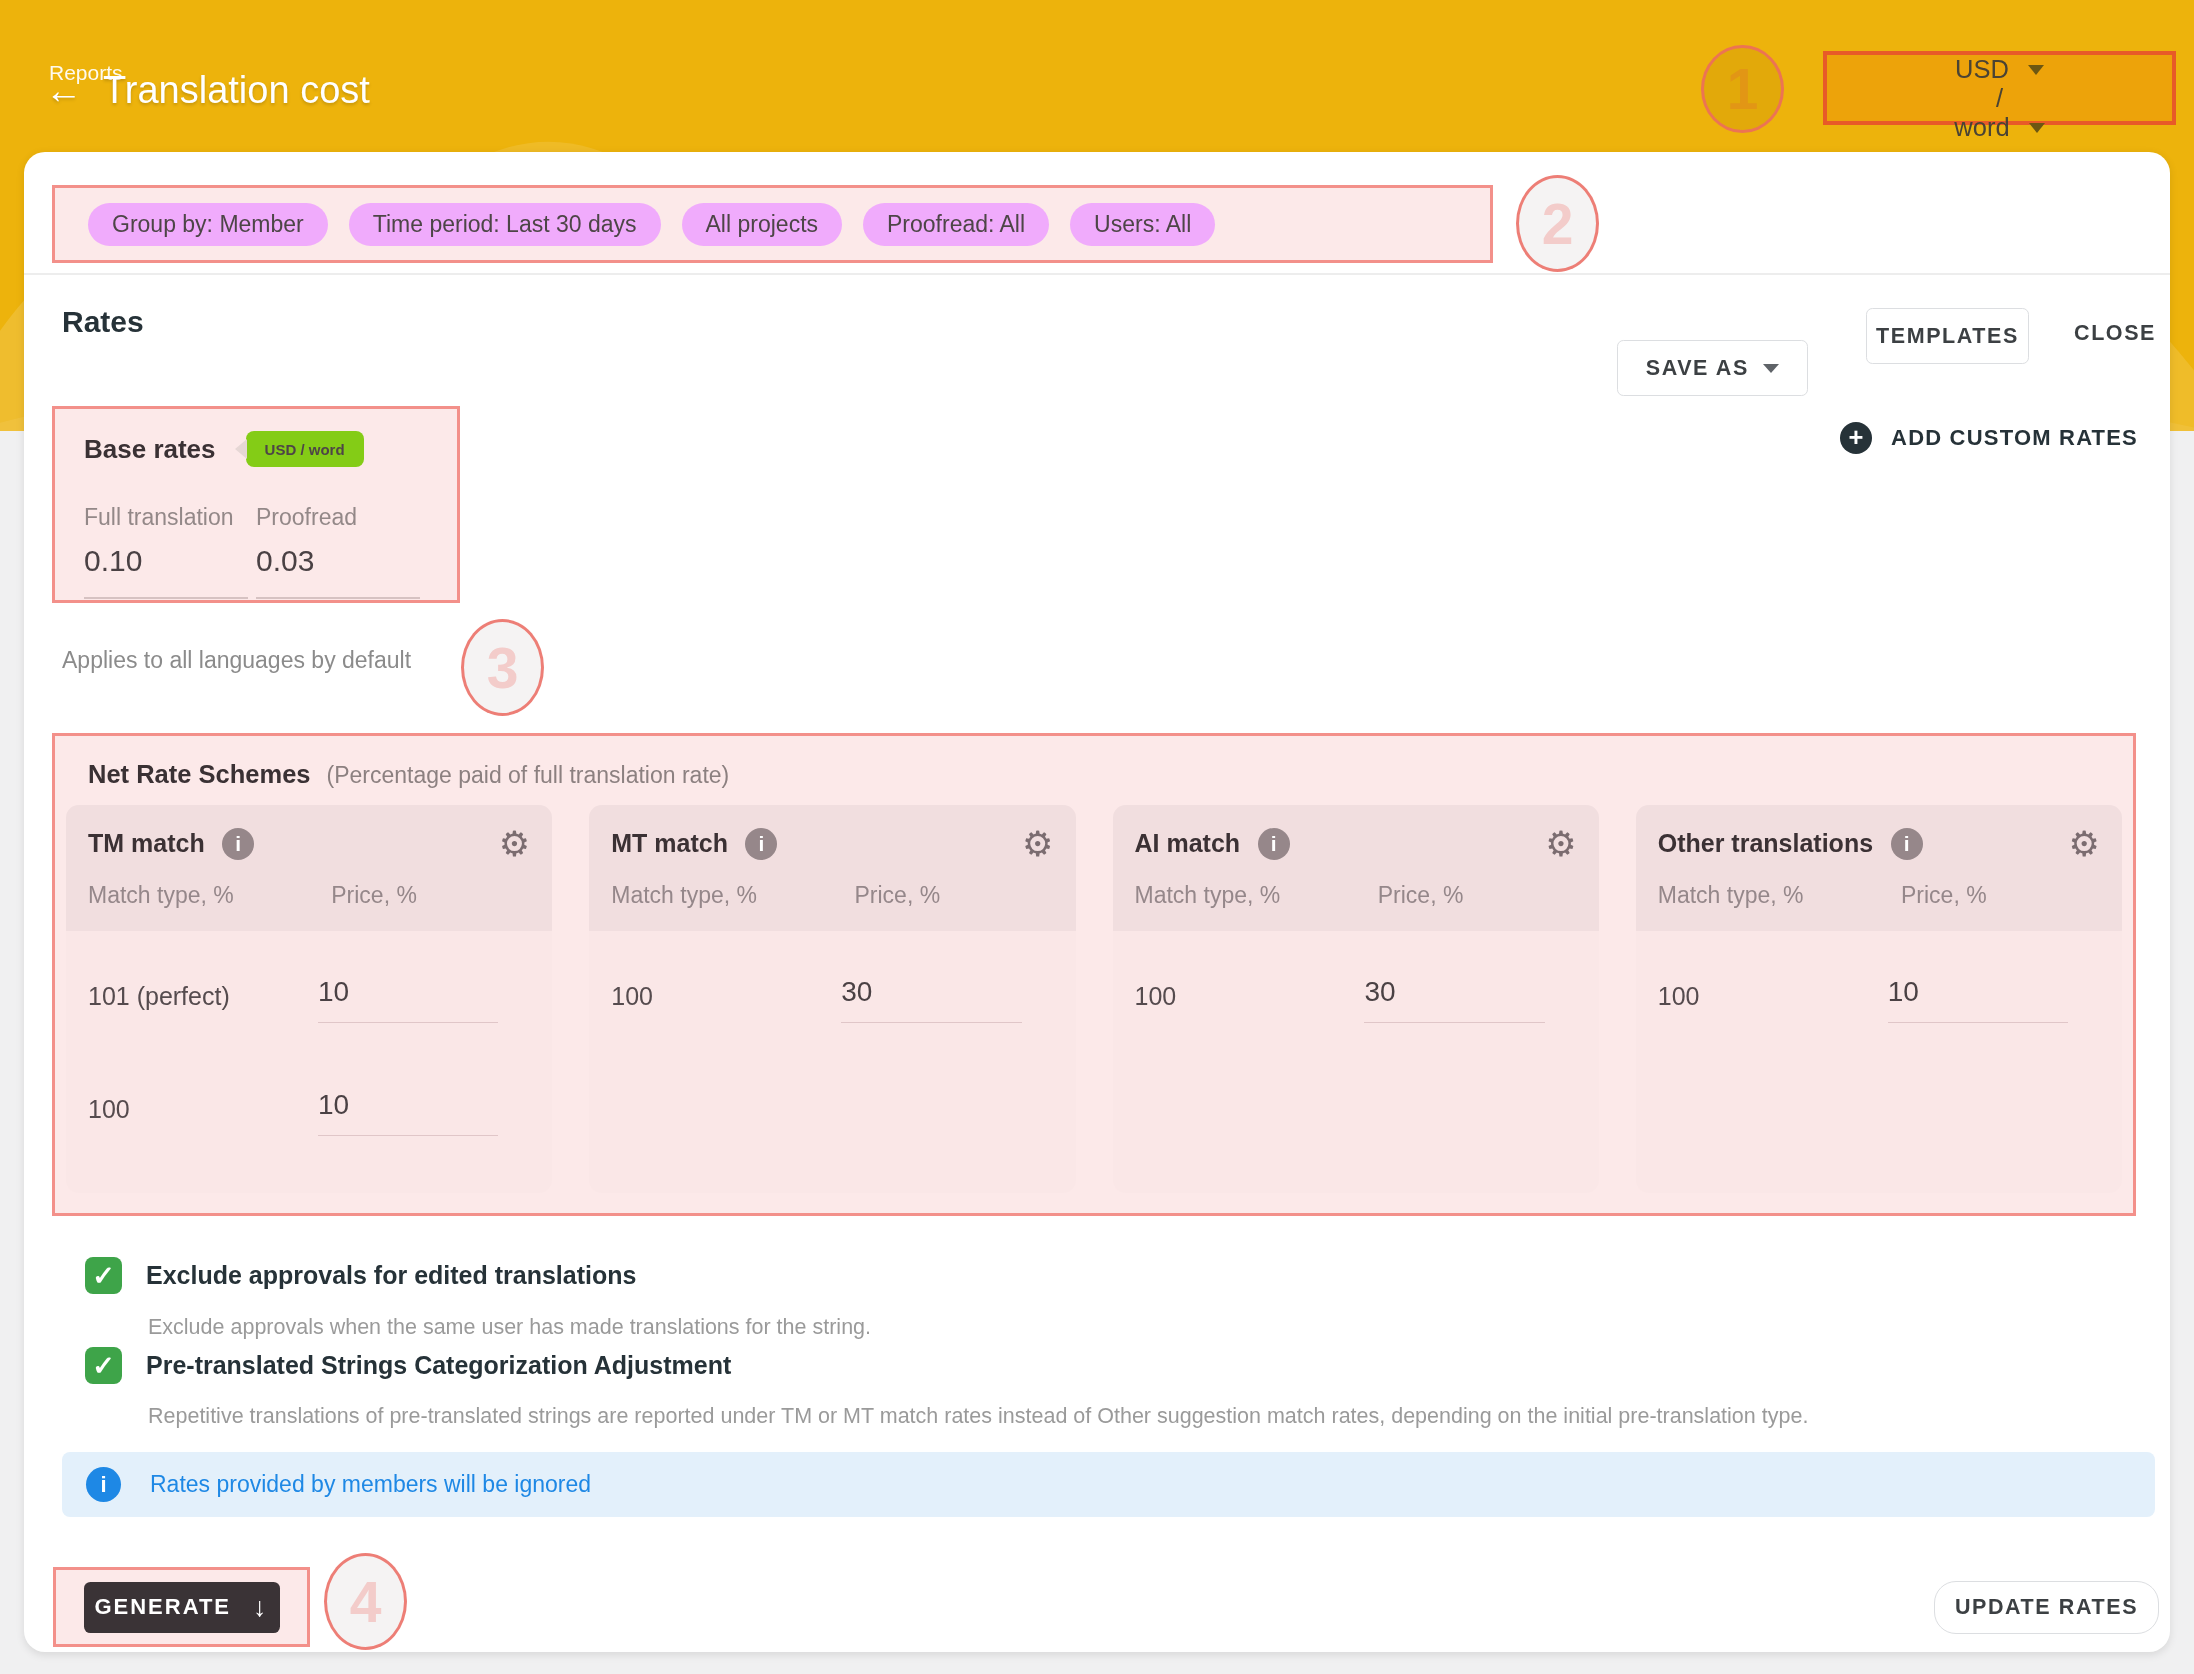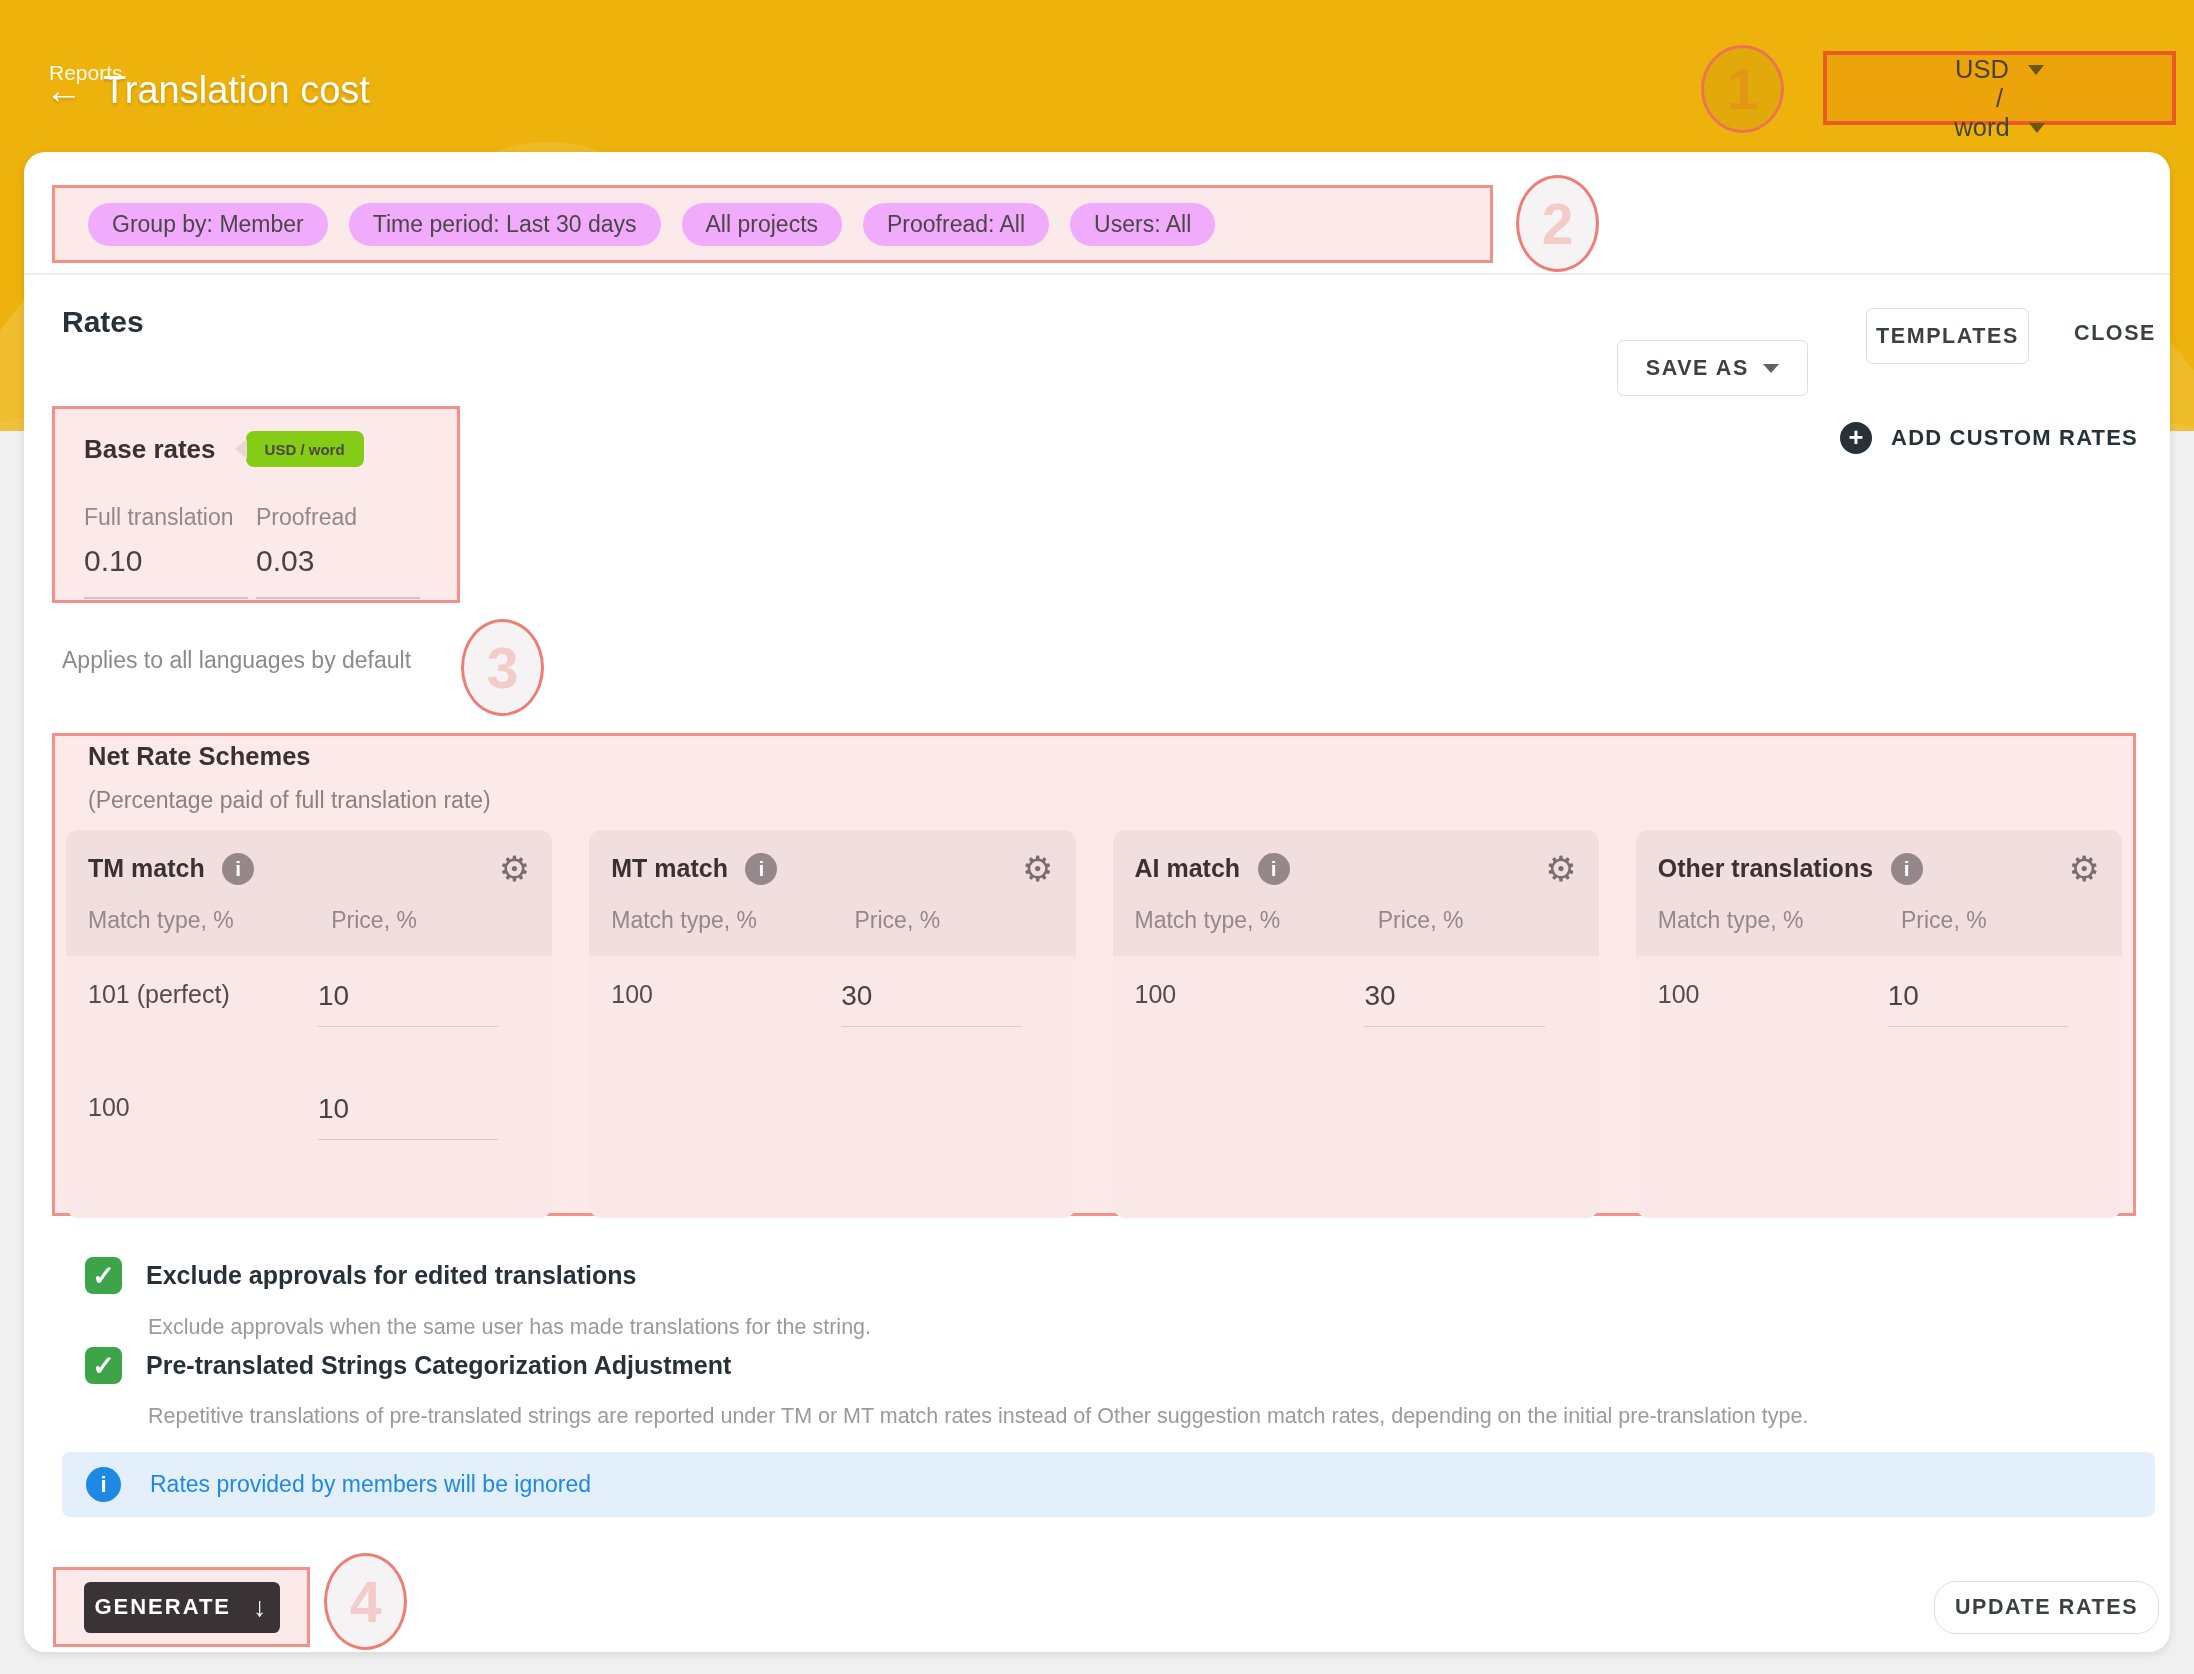--- a/index.html
+++ b/index.html
@@ -83,36 +83,36 @@
 
   .add-custom { position:absolute; right:32px; top:270px; display:flex;
     align-items:center; gap:19px; }
   .plus-circle { width:32px; height:32px; border-radius:50%; background:#263238;
     color:#ffffff; font-size:25.5px; font-weight:bold; display:flex;
     align-items:center; justify-content:center; line-height:1; }
   .add-custom-label { font-size:22px; font-weight:bold; letter-spacing:1.2px; color:#263238; }
 
   
   .net-box { position:absolute; left:28px; top:581px; width:2084px; height:483px; }
-  .net-head { padding:6px 33px 0; display:flex; align-items:baseline; gap:16px;flex-direction:column; }
+  .net-head { padding:24px 33px 0; display:flex; align-items:baseline; gap:16px; }
   .net-title { font-size:25.5px; font-weight:bold; color:#3a3134; }
   .net-subtitle { font-size:23px; color:#8c8080; }
   .nr-cards { display:flex; gap:37px; padding:16px 11px 0; }
   .nr-card { flex:1; height:388px; background:#fae7e7; border-radius:12.8px; }
   .nr-head { background:#f1dedf; border-radius:12.8px 12.8px 0 0; padding:21px 22px 0; height:126px; }
   .nr-title-row { display:flex; align-items:center; }
   .nr-title { font-size:25px; font-weight:bold; color:#3b3134; }
   .info-dot { width:32px; height:32px; border-radius:50%; background:#96878a;
     color:#ffffff; font-size:21px; font-weight:bold; display:flex;
     align-items:center; justify-content:center; margin-left:17.5px; }
   .gear { margin-left:auto; font-size:35px; color:#7b6c70; line-height:1; }
   .nr-cols { display:flex; margin-top:21px; }
   .nr-col-match { width:55%; font-size:23px; color:#95878a; }
   .nr-col-price { font-size:23px; color:#95878a; }
-  .nr-row { display:flex; align-items:flex-start; height:89px; margin-top:24px; padding:0 22px; }
+  .nr-row { display:flex; align-items:center; height:89px; margin-top:24px; padding:0 22px; }
   .nr-match { width:52%; font-size:25px; color:#554b4e; padding-bottom:6.4px; }
   .nr-price { flex:1; margin-right:32px; border-bottom:1.6px solid #e0c6c8; }
   .nr-value { font-size:28px; color:#4a4144; margin-bottom:14.4px; }
 
   
   .opt-row { position:absolute; left:61px; display:flex; align-items:center; gap:24px; }
   .checkbox { width:37px; height:37px; border-radius:8px; background:#3ea449;
     color:#ffffff; font-size:27px; font-weight:bold; display:flex;
     align-items:center; justify-content:center; }
   .opt-label { font-size:25px; font-weight:bold; color:#263238; }

